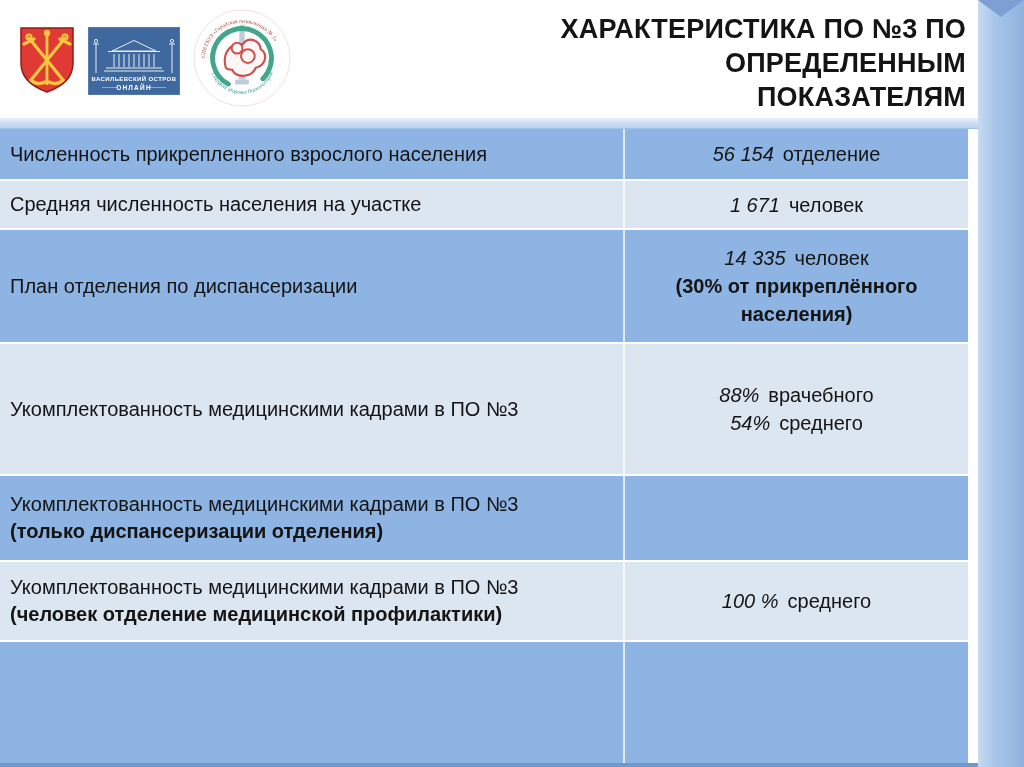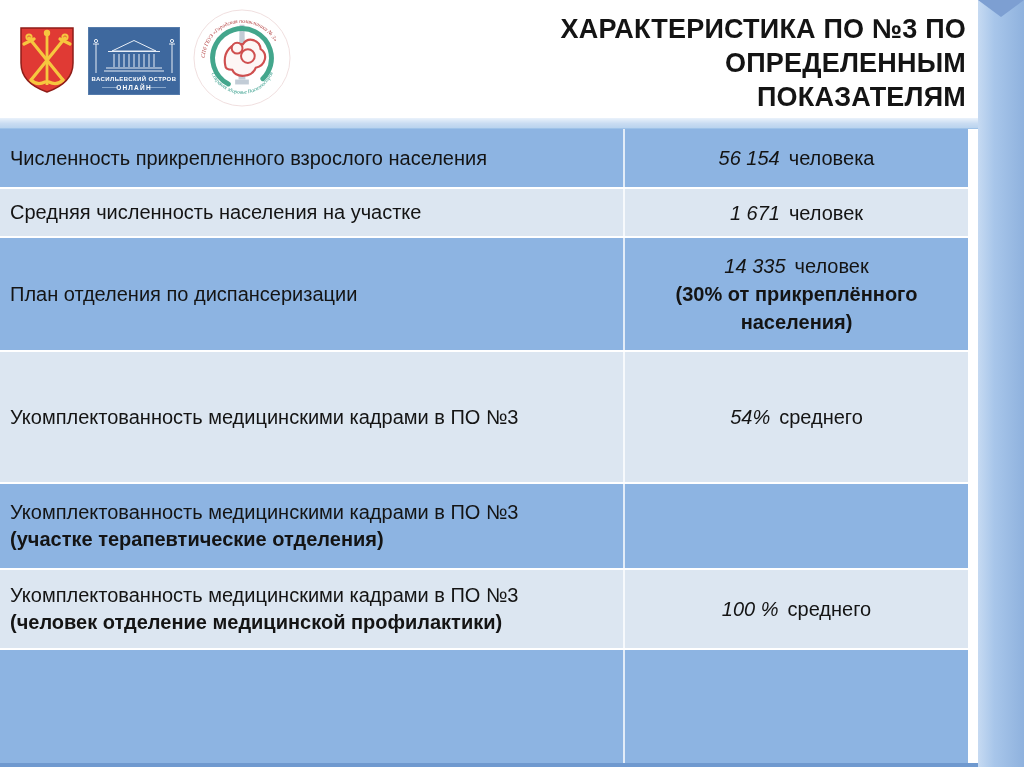--- a/index.html
+++ b/index.html
@@ -130,26 +130,26 @@
         <textPath href="#arcBot" startOffset="2">Сохраняя здоровье Василеостровцев</textPath>
       </text>
     </svg>
 
     <h1 class="page-title">ХАРАКТЕРИСТИКА ПО №3 ПО ОПРЕДЕЛЕННЫМ ПОКАЗАТЕЛЯМ</h1>
   </div>
 
   <div class="top-strip"></div>
 
   <div class="table" id="table-body">
-      <div class="t-row dark" style="height: 58px; margin-bottom: 2px;">
+      <div class="t-row dark" style="height: 50px; margin-bottom: 2px;">
         <div class="cell label">
           <div class="lab-line">Численность прикрепленного взрослого населения</div>
         </div>
         <div class="cell value">
-          <div class="v-line"><span class="num">56 154</span><span class="unit">человека</span></div>
+          <div class="v-line"><span class="num">56 154</span><span class="unit">отделение</span></div>
         </div>
       </div>
       <div class="t-row light" style="height: 47px; margin-bottom: 2px;">
         <div class="cell label">
           <div class="lab-line">Средняя численность населения на участке</div>
         </div>
         <div class="cell value">
           <div class="v-line"><span class="num">1 671</span><span class="unit">человек</span></div>
         </div>
       </div>
@@ -160,27 +160,28 @@
         <div class="cell value">
           <div class="v-line"><span class="num">14 335</span><span class="unit">человек</span></div>
           <div class="v-line bold"><span class="unit">(30% от прикреплённого населения)</span></div>
         </div>
       </div>
       <div class="t-row light" style="height: 130px; margin-bottom: 2px;">
         <div class="cell label">
           <div class="lab-line">Укомплектованность медицинскими кадрами в ПО №3</div>
         </div>
         <div class="cell value">
+          <div class="v-line"><span class="num">88%</span><span class="unit">врачебного</span></div>
           <div class="v-line"><span class="num">54%</span><span class="unit">среднего</span></div>
         </div>
       </div>
       <div class="t-row dark" style="height: 84px; margin-bottom: 2px;">
         <div class="cell label">
           <div class="lab-line">Укомплектованность медицинскими кадрами в ПО №3</div>
-          <div class="lab-line bold">(участке терапевтические отделения)</div>
+          <div class="lab-line bold">(только диспансеризации отделения)</div>
         </div>
       </div>
       <div class="t-row light" style="height: 78px; margin-bottom: 2px;">
         <div class="cell label">
           <div class="lab-line">Укомплектованность медицинскими кадрами в ПО №3</div>
           <div class="lab-line bold">(человек отделение медицинской профилактики)</div>
         </div>
         <div class="cell value">
           <div class="v-line"><span class="num">100 %</span><span class="unit">среднего</span></div>
         </div>

